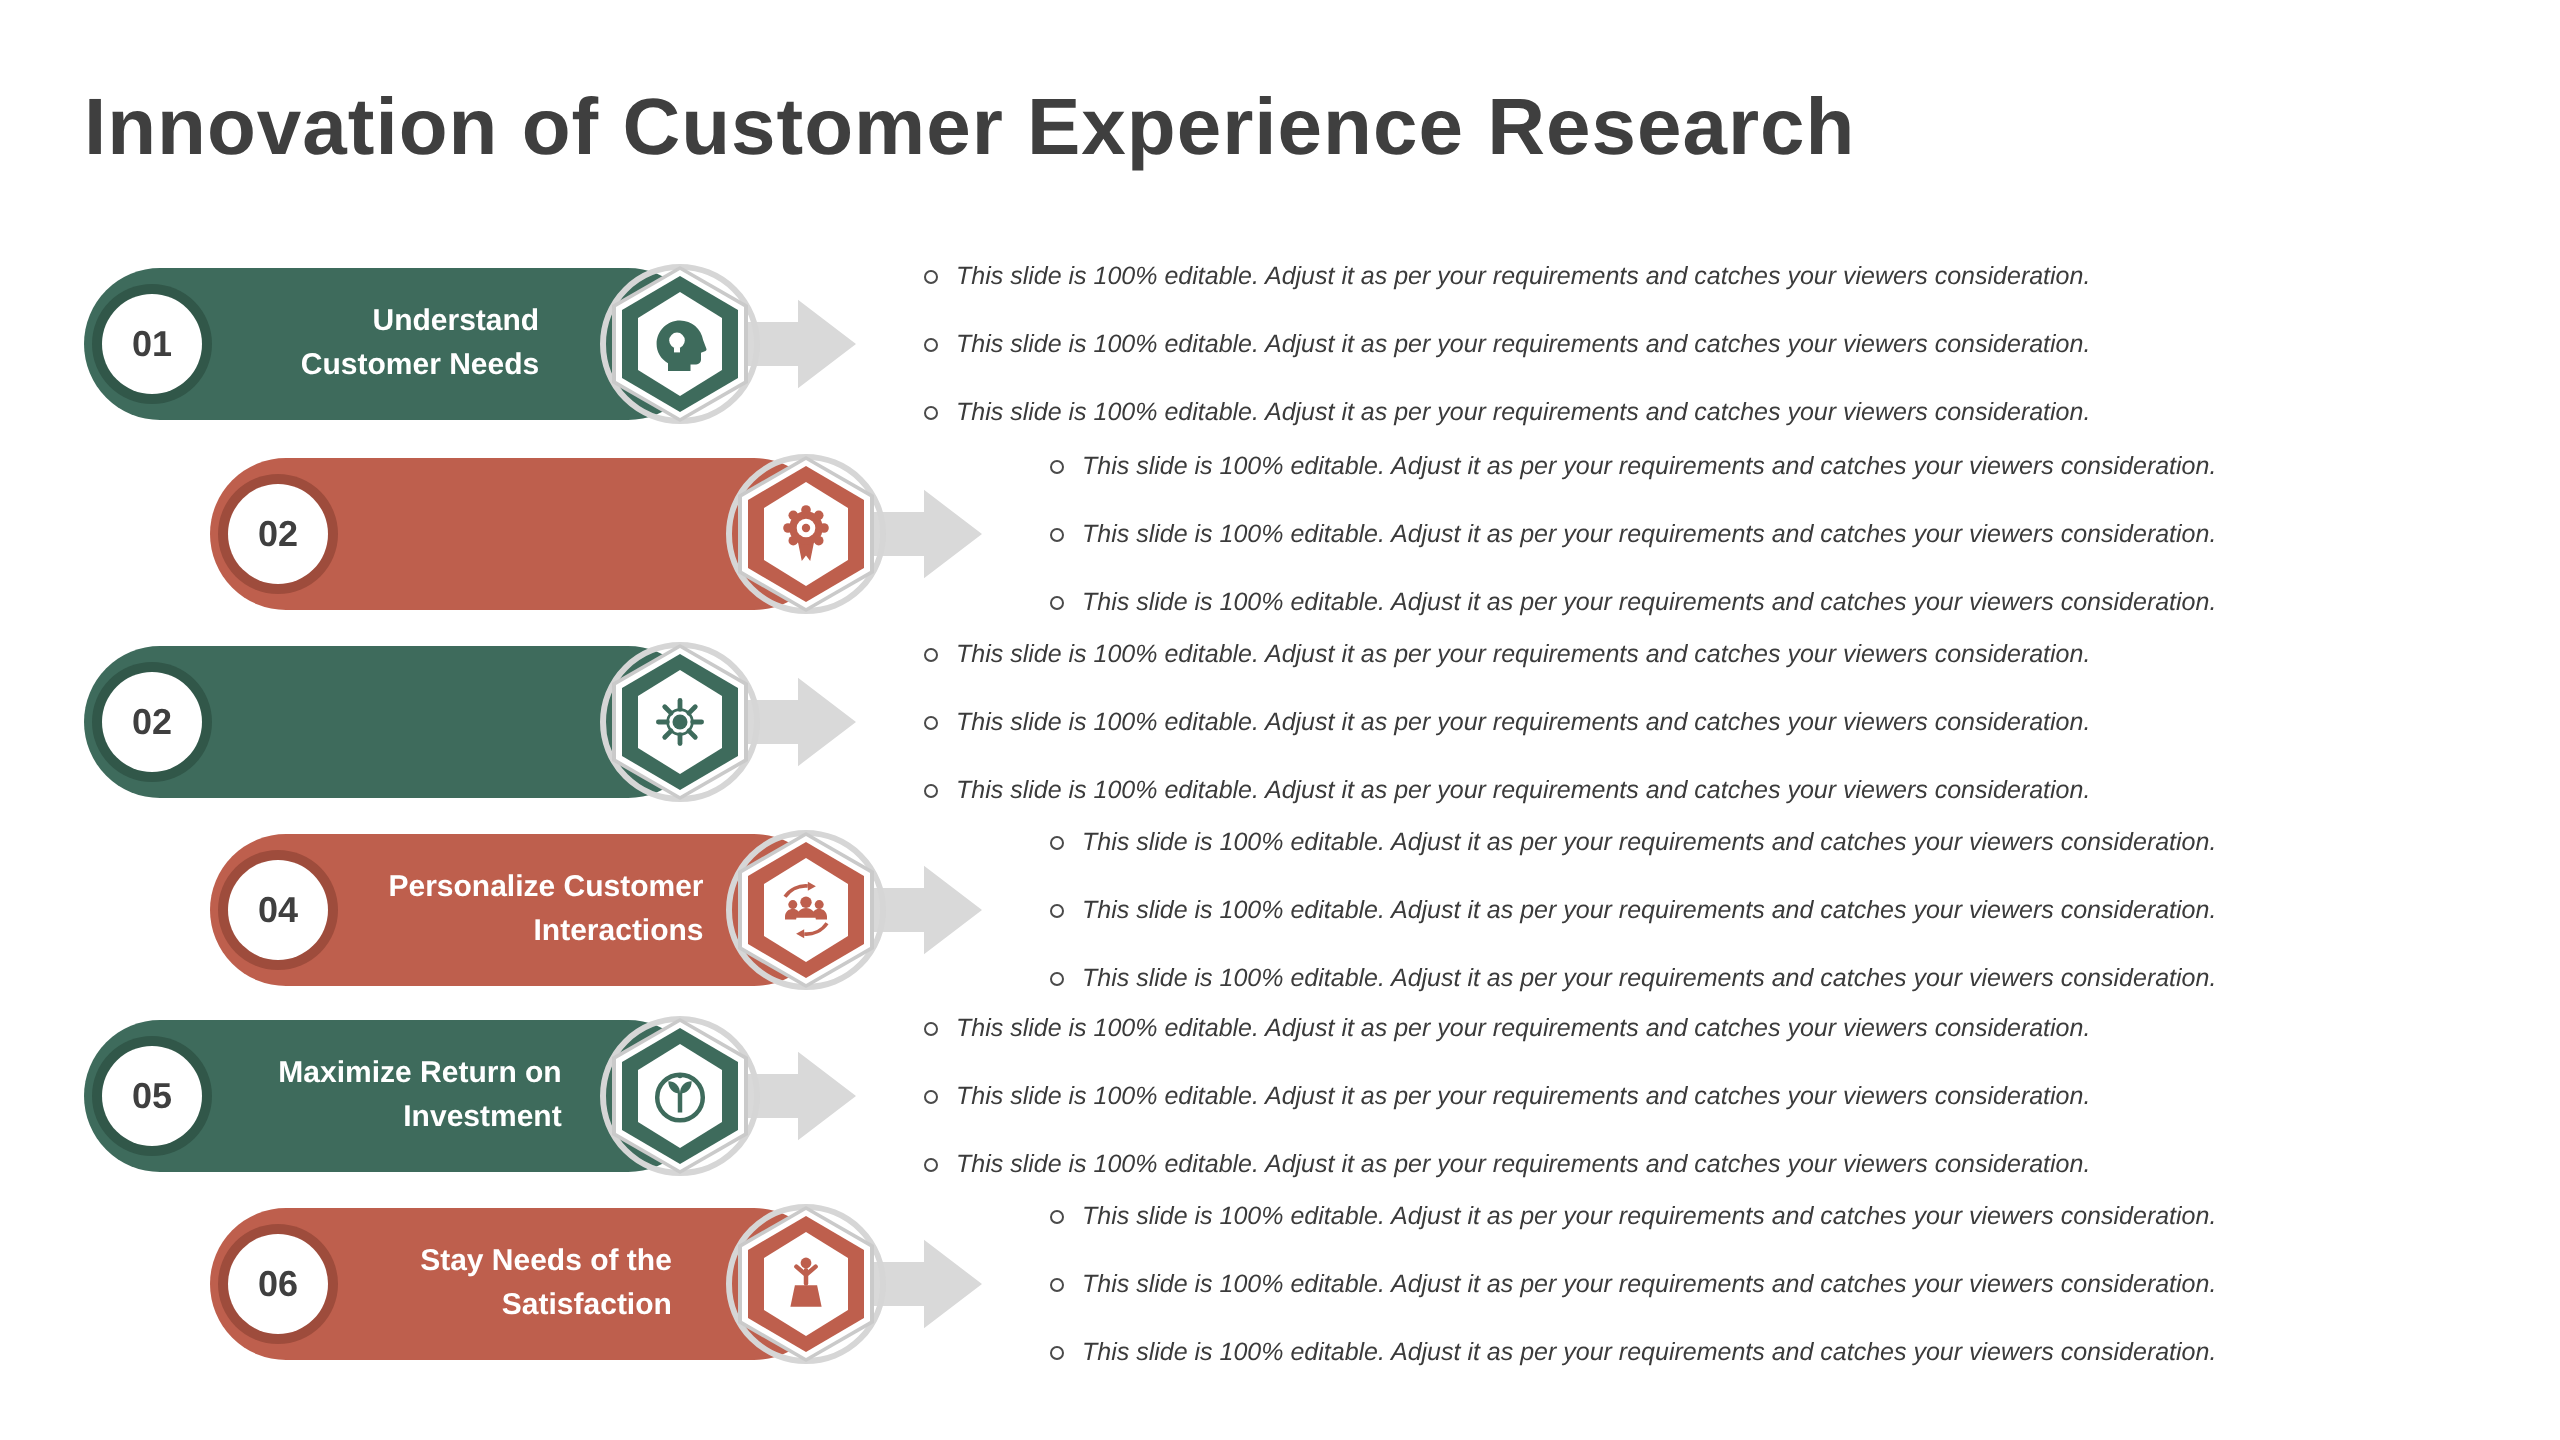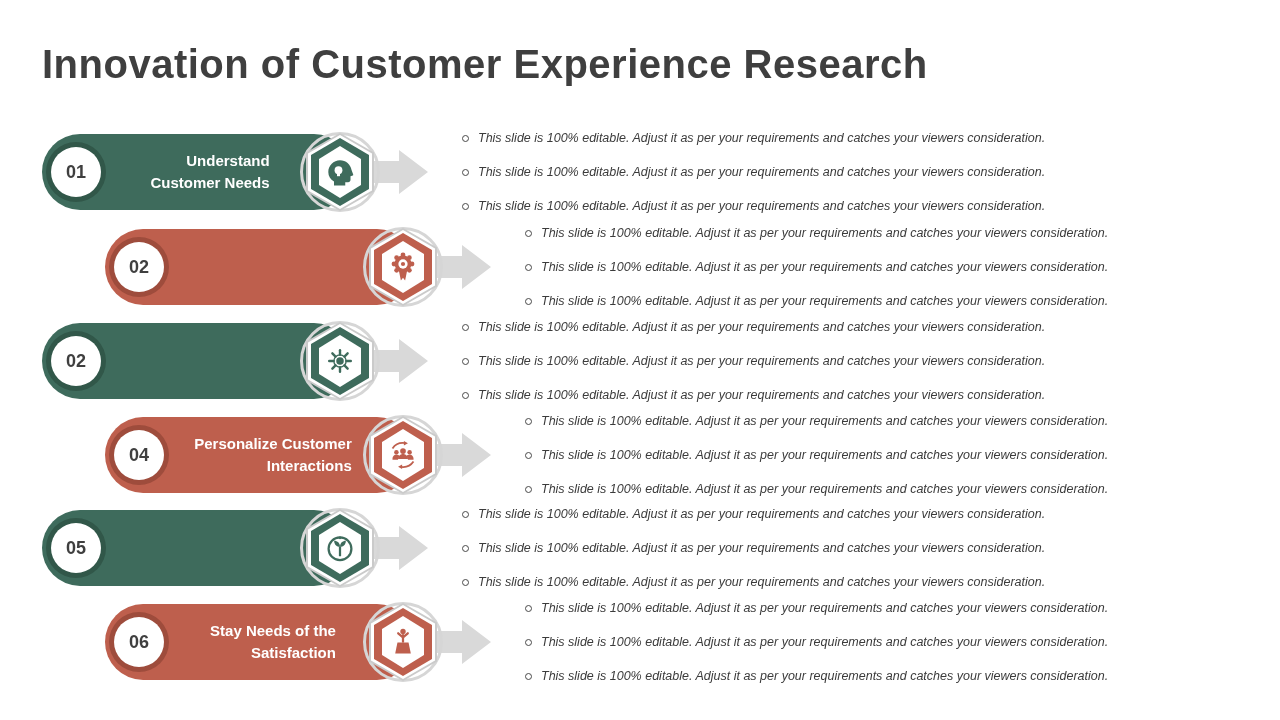--- a/index.html
+++ b/index.html
@@ -229,20 +229,24 @@
           <span class="bt">This slide is 100% editable. Adjust it as per your requirements and catches your viewers consideration.</span>
         </div>
     </div>
   </div>
 
   <div class="row teal r4">
     <div class="banner">
       <div class="num-circle">
         <span>05</span>
       </div>
+      <div class="label">
+        <span>Maximize Return on</span>
+        <span>Investment</span>
+      </div>
     </div>
     <div class="hex">
       <div class="halo"></div>
       <div class="h h1"></div>
         <div class="h h2"></div>
         <div class="h h3"></div>
         <div class="h h4"></div>
       <svg class="ic" viewBox="0 0 24 24">
         <circle cx="12" cy="12.5" r="7.6" fill="none" stroke="currentColor" stroke-width="1.5"></circle>
         <path d="M12 17.5v-6.5" stroke="currentColor" stroke-width="1.5" fill="none"></path>

